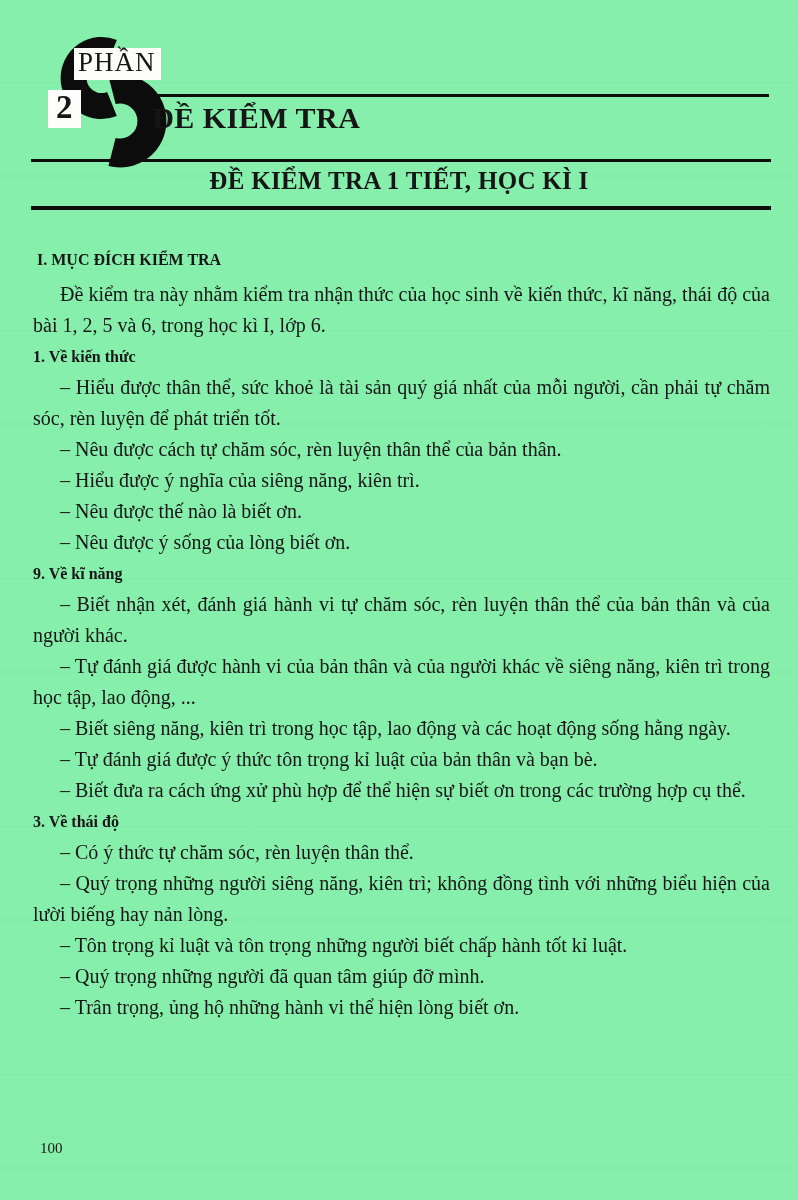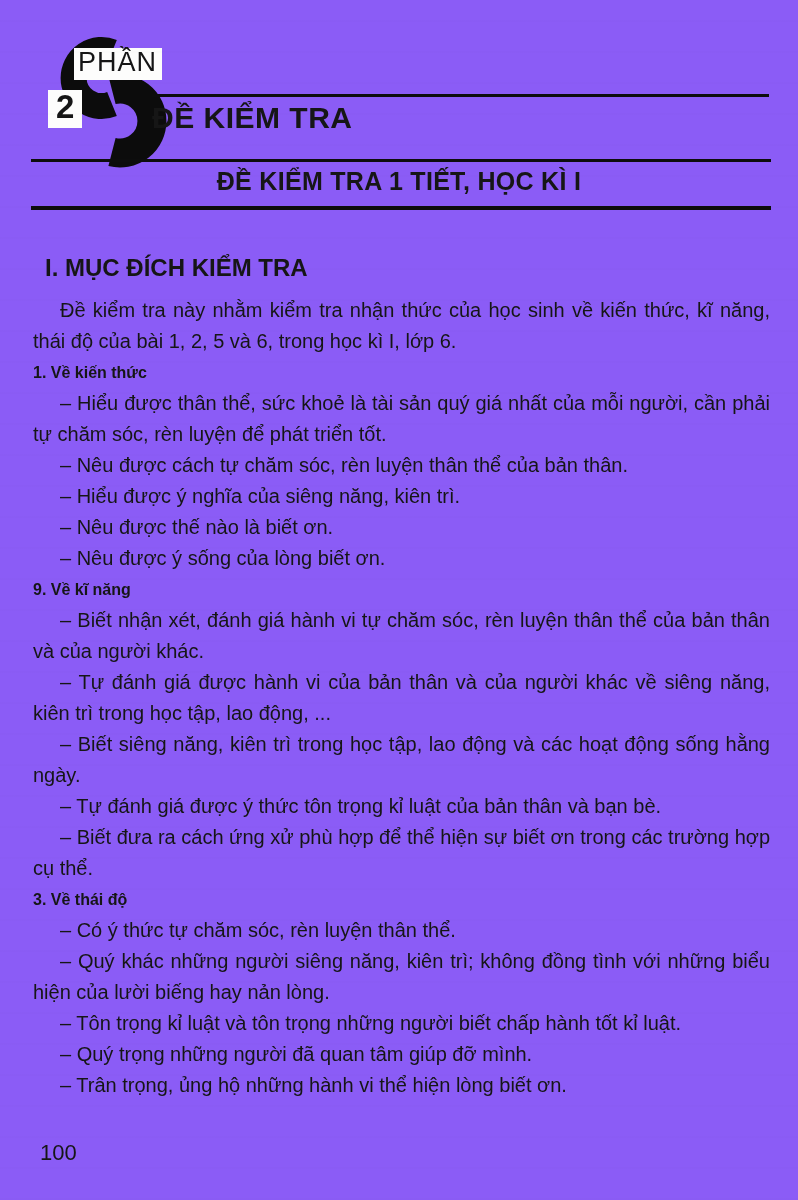--- a/index.html
+++ b/index.html
@@ -1,22 +1,22 @@
 <!DOCTYPE html>
 <html lang="vi"><head>
 <meta charset="utf-8">
 <style>
   html,body{margin:0;padding:0;background:#e8e8e8;}
   #page{
     position:relative;
     width:798px;height:1200px;
     margin:0 auto;
-    background:#8b5cf6;
+    background:#86efac;
     color:#161616;
-    font-family:Liberation Sans, sans-serif;
+    font-family:Liberation Serif, serif;
     overflow:hidden;
   }
   
   #page::after{
     content:"";position:absolute;inset:0;pointer-events:none;
     background:repeating-linear-gradient(0deg,
       rgba(0,0,0,0.015) 0 2px, transparent 2px 31px);
     opacity:.5;
   }
 
@@ -47,31 +47,31 @@
     position:absolute;top:167px;left:0;width:100%;
     text-align:center;font-size:25px;font-weight:bold;letter-spacing:.3px;
   }
 
   
   .content{
     position:absolute;top:240px;left:33px;width:737px;
     font-size:20px;line-height:31px;
   }
   .content h2{
-    margin:12px;font-size:24px;line-height:31px;font-weight:bold;
+    margin:4px;font-size:16px;line-height:31px;font-weight:bold;
   }
   .content h3{
     margin:0;font-size:16px;line-height:31px;font-weight:bold;
   }
   .content p{
     margin:0;text-indent:27px;text-align:justify;line-height:31px;
   }
 
   .page-number{
-    position:absolute;left:40px;top:1140px;font-size:22px;
+    position:absolute;left:40px;top:1140px;font-size:15px;
   }
 </style>
 </head>
 <body>
 
 <div id="page">
 
   <div class="badge">
     <svg width="188" height="134" viewBox="0 0 188 134" aria-hidden="true">
       <path d="M 82,16 A 28,28 0 1 0 82,68" fill="none" stroke="#0c0c0c" stroke-width="26"></path>
@@ -106,21 +106,21 @@
 
     <h3>9. Về kĩ năng</h3>
     <p>– Biết nhận xét, đánh giá hành vi tự chăm sóc, rèn luyện thân thể của bản thân và của người khác.</p>
     <p>– Tự đánh giá được hành vi của bản thân và của người khác về siêng năng, kiên trì trong học tập, lao động, ...</p>
     <p>– Biết siêng năng, kiên trì trong học tập, lao động và các hoạt động sống hằng ngày.</p>
     <p>– Tự đánh giá được ý thức tôn trọng kỉ luật của bản thân và bạn bè.</p>
     <p>– Biết đưa ra cách ứng xử phù hợp để thể hiện sự biết ơn trong các trường hợp cụ thể.</p>
 
     <h3>3. Về thái độ</h3>
     <p>– Có ý thức tự chăm sóc, rèn luyện thân thể.</p>
-    <p>– Quý khác những người siêng năng, kiên trì; không đồng tình với những biểu hiện của lười biếng hay nản lòng.</p>
+    <p>– Quý trọng những người siêng năng, kiên trì; không đồng tình với những biểu hiện của lười biếng hay nản lòng.</p>
     <p>– Tôn trọng kỉ luật và tôn trọng những người biết chấp hành tốt kỉ luật.</p>
     <p>– Quý trọng những người đã quan tâm giúp đỡ mình.</p>
     <p>– Trân trọng, ủng hộ những hành vi thể hiện lòng biết ơn.</p>
 
   </div>
 
   <div class="page-number">100</div>
 
 </div>
 

